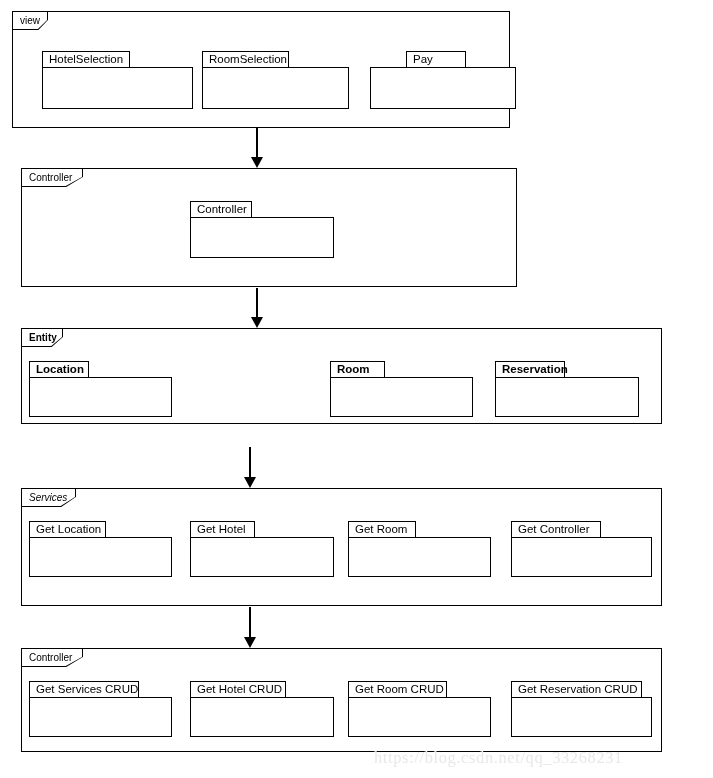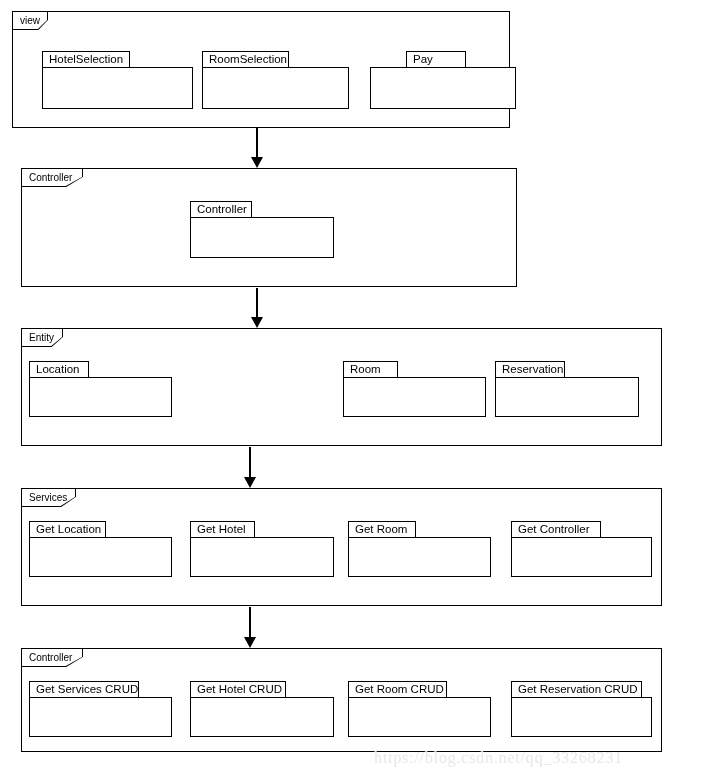--- a/index.html
+++ b/index.html
@@ -156,47 +156,47 @@
       <div class="pkg-tab-inner" style="width: 60.4px;">
         <span class="pkg-label">Controller</span>
       </div>
       <div class="cbox" style="left: 168px; top: 32px; width: 144px; height: 57px;">
         <div class="cbox-tab" style="width: 62px;">
           <span class="cbox-label">Controller</span>
         </div>
         <div class="cbox-body" style="width: 144px; height: 41px;"></div>
       </div>
     </div>
-    <div class="package" style="left: 21px; top: 328px; width: 641px; height: 118px;">
+    <div class="package" style="left: 21px; top: 328px; width: 641px; height: 96px; font-weight: bold;">
       <div class="pkg-tab-shadow" style="width: 42px;"></div>
       <div class="pkg-tab-inner" style="width: 40.4px;">
         <span class="pkg-label">Entity</span>
       </div>
       <div class="cbox" style="left: 7px; top: 32px; width: 143px; height: 56px;">
         <div class="cbox-tab" style="width: 60px;">
           <span class="cbox-label">Location</span>
         </div>
         <div class="cbox-body" style="width: 143px; height: 40px;"></div>
       </div>
-      <div class="cbox" style="left: 321px; top: 32px; width: 143px; height: 56px;">
+      <div class="cbox" style="left: 308px; top: 32px; width: 143px; height: 56px;">
         <div class="cbox-tab" style="width: 55px;">
           <span class="cbox-label">Room</span>
         </div>
         <div class="cbox-body" style="width: 143px; height: 40px;"></div>
       </div>
       <div class="cbox" style="left: 473px; top: 32px; width: 144px; height: 56px;">
         <div class="cbox-tab" style="width: 70px;">
           <span class="cbox-label">Reservation</span>
         </div>
         <div class="cbox-body" style="width: 144px; height: 40px;"></div>
       </div>
     </div>
     <div class="package" style="left: 21px; top: 488px; width: 641px; height: 118px;">
       <div class="pkg-tab-shadow" style="width: 55px;"></div>
-      <div class="pkg-tab-inner" style="width: 53.4px;">
+      <div class="pkg-tab-inner" style="width: 53.4px; font-style: italic;">
         <span class="pkg-label">Services</span>
       </div>
       <div class="cbox" style="left: 7px; top: 32px; width: 143px; height: 56px;">
         <div class="cbox-tab" style="width: 77px;">
           <span class="cbox-label">Get Location</span>
         </div>
         <div class="cbox-body" style="width: 143px; height: 40px;"></div>
       </div>
       <div class="cbox" style="left: 326px; top: 32px; width: 143px; height: 56px;">
         <div class="cbox-tab" style="width: 68px;">

